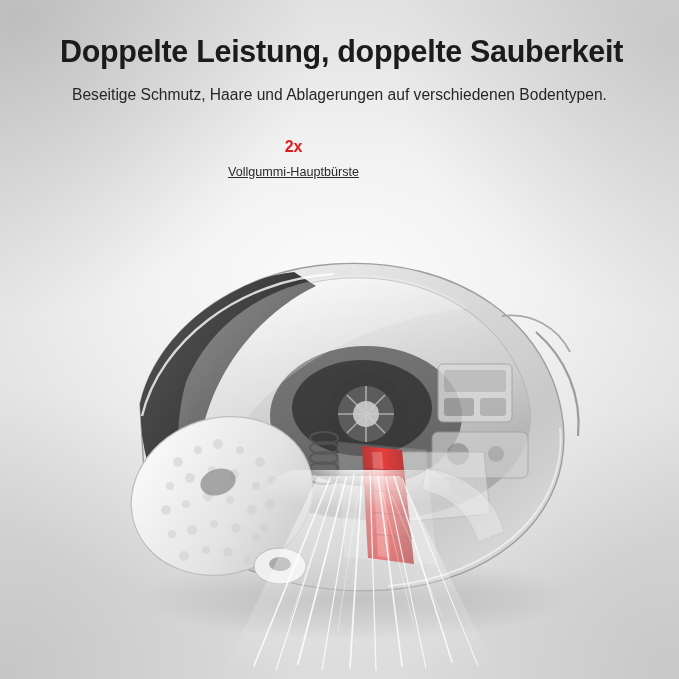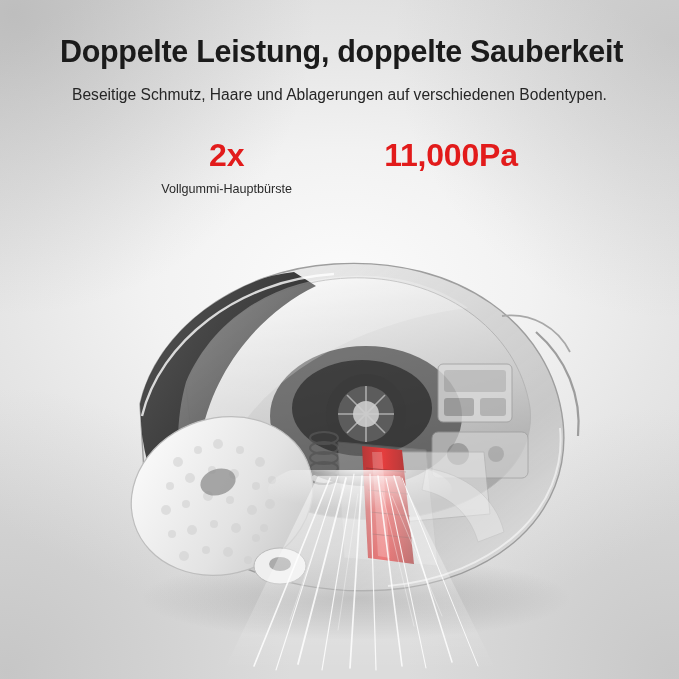--- a/index.html
+++ b/index.html
@@ -63,31 +63,32 @@
     top: 138px;
     left: 0;
     width: 679px;
     display: flex;
     justify-content: center;
     gap: 92px;
     z-index: 6;
   }
   .stat { text-align: center; }
   .stat-value {
-    font-size: 32px;
+    font-size: 16px;
     font-weight: bold;
     color: #e21b1b;
     line-height: 1.1;
     margin-bottom: 9px;
     letter-spacing: -0.2px;
   }
   .stat-label {
     font-size: 12.6px;
     color: #2a2a2a;
     line-height: 1.2;
+    text-decoration: underline;
   }
 
   
   .product {
     position: absolute;
     left: 66px;
     top: 246px;
     width: 562px;
     height: 420px;
     z-index: 3;
@@ -113,21 +114,20 @@
     <h1 class="headline">Doppelte Leistung, doppelte Sauberkeit</h1>
     <p class="subhead">Beseitige Schmutz, Haare und Ablagerungen auf verschiedenen Bodentypen.</p>
   </div>
 
   <div class="stats">
     <div class="stat">
       <div class="stat-value">2x</div>
       <div class="stat-label">Vollgummi-Hauptbürste</div>
     </div>
     <div class="stat">
-      <div class="stat-value">11,000Pa</div>
     </div>
   </div>
 
   <div class="product">
     <svg width="562" height="420" viewBox="0 0 562 420" xmlns="http://www.w3.org/2000/svg">
       <defs>
         <linearGradient id="shellG" x1="0" y1="0" x2="1" y2="1">
           <stop offset="0%" stop-color="#f7f7f7" stop-opacity="0.95"></stop>
           <stop offset="35%" stop-color="#d9d9d9" stop-opacity="0.85"></stop>
           <stop offset="70%" stop-color="#bdbdbd" stop-opacity="0.8"></stop>

